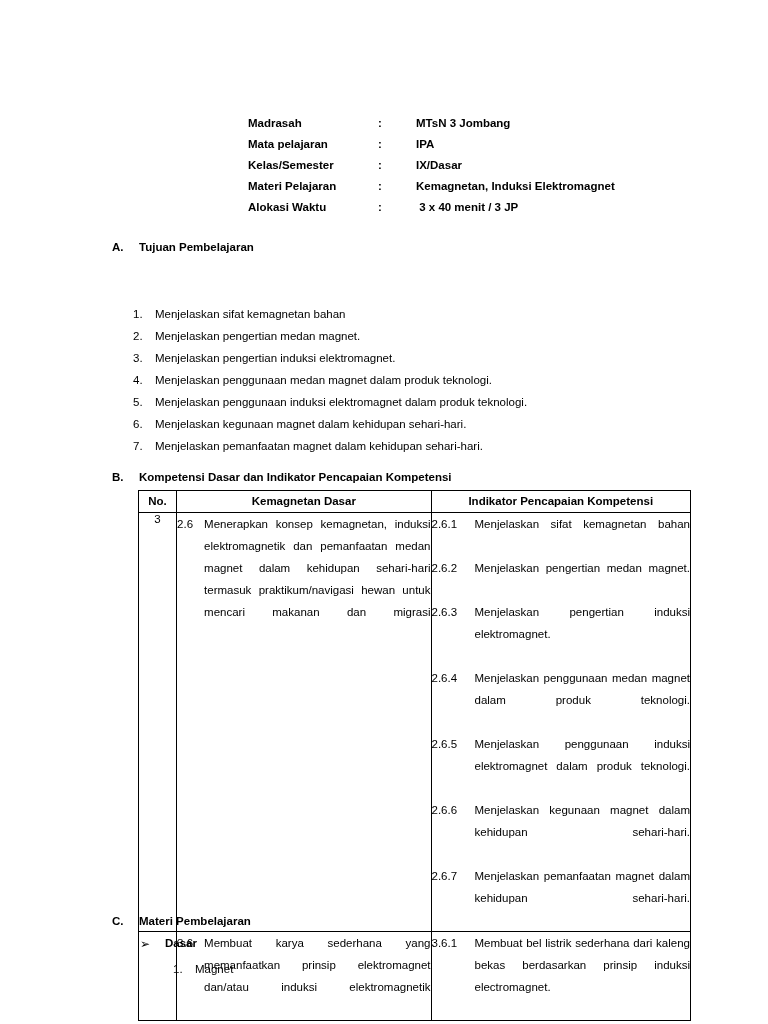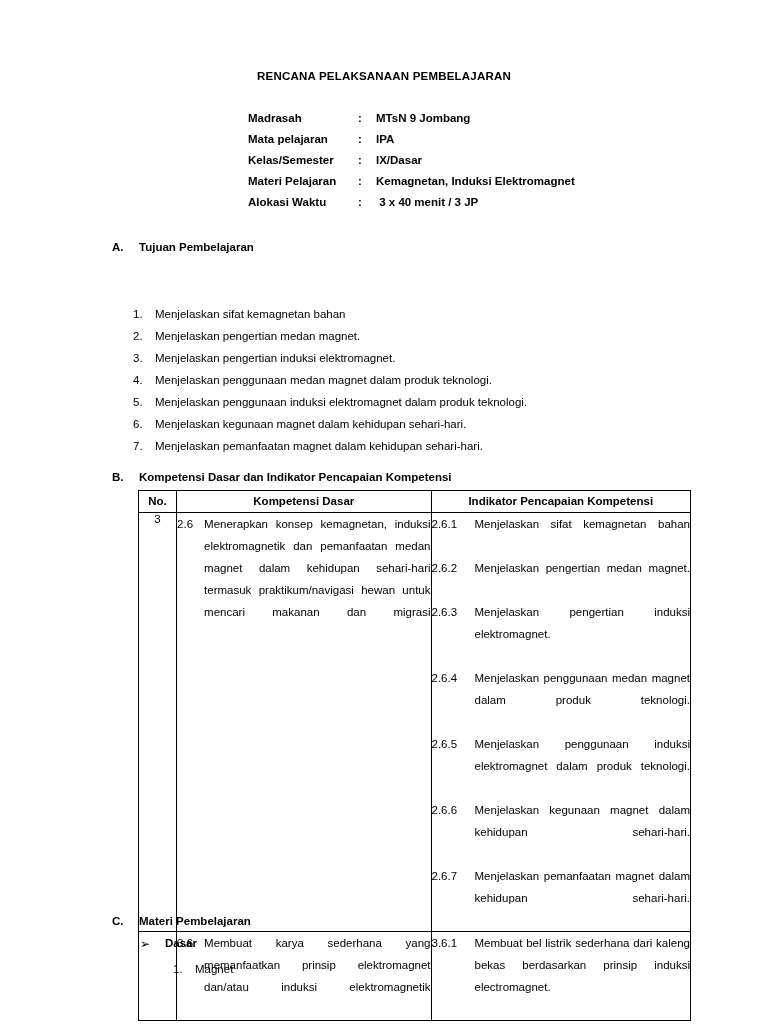--- a/index.html
+++ b/index.html
@@ -37,22 +37,23 @@
   
   .meta {
     position: absolute;
     left: 248px;
     top: 112px;
     font-size: 11.5px;
     font-weight: bold;
   }
   .meta-row {
     display: flex;
-    align-items: flex-start;
+    align-items: center;
     height: 21px;
+    gap: 20px;
   }
   .meta-label { width: 110px; flex: 0 0 110px; }
   .meta-colon { width: 18px; flex: 0 0 18px; }
   .meta-value { white-space: pre; }
 
   
   .section-head {
     position: absolute;
     font-size: 11.5px;
     font-weight: bold;
@@ -153,27 +154,26 @@
     position: absolute;
     font-size: 11.5px;
     line-height: 22px;
   }
 </style>
 </head>
 <body>
 
 <div class="page">
 
-  <div class="doc-title">RENCANA PELAKSANAAN PEMBELAJARAN</div>
 
   <div class="meta">
     <div class="meta-row">
       <span class="meta-label">Madrasah</span>
       <span class="meta-colon">:</span>
-      <span class="meta-value">MTsN 9 Jombang</span>
+      <span class="meta-value">MTsN 3 Jombang</span>
     </div>
     <div class="meta-row">
       <span class="meta-label">Mata pelajaran</span>
       <span class="meta-colon">:</span>
       <span class="meta-value">IPA</span>
     </div>
     <div class="meta-row">
       <span class="meta-label">Kelas/Semester</span>
       <span class="meta-colon">:</span>
       <span class="meta-value">IX/Dasar</span>
@@ -234,21 +234,21 @@
 
   <table class="kd-table">
     <colgroup>
       <col class="col-no">
       <col class="col-kd">
       <col class="col-ind">
     </colgroup>
     <thead>
       <tr>
         <th>No.</th>
-        <th>Kompetensi Dasar</th>
+        <th>Kemagnetan Dasar</th>
         <th>Indikator Pencapaian Kompetensi</th>
       </tr>
     </thead>
     <tbody>
       <tr>
         <td class="cell-no">3</td>
         <td class="cell-pad">
           <div class="hang">
             <span class="hang-num w-kd">2.6</span>
             <span class="hang-text">Menerapkan konsep kemagnetan, induksi elektromagnetik dan pemanfaatan medan magnet dalam kehidupan sehari-hari termasuk praktikum/navigasi hewan untuk mencari makanan dan migrasi</span>

